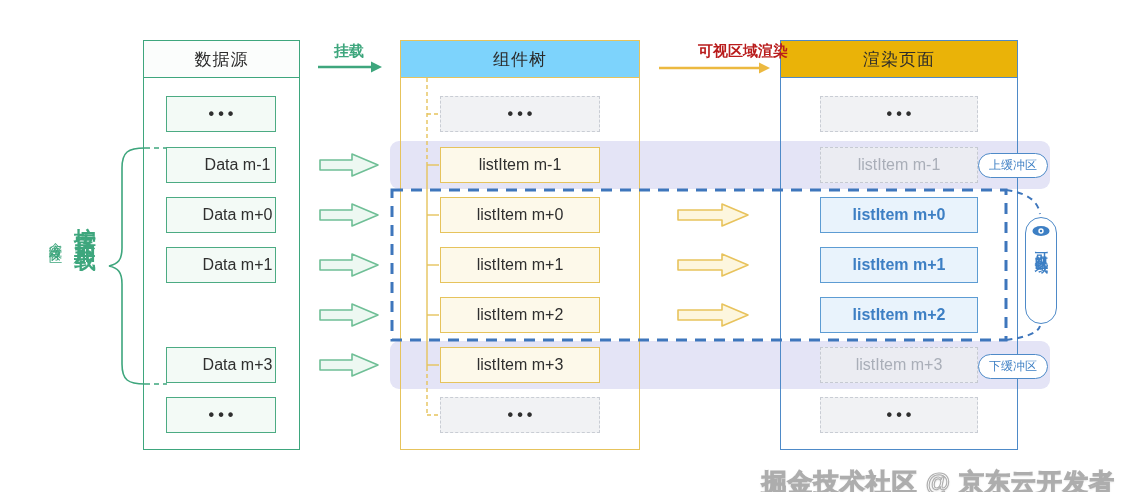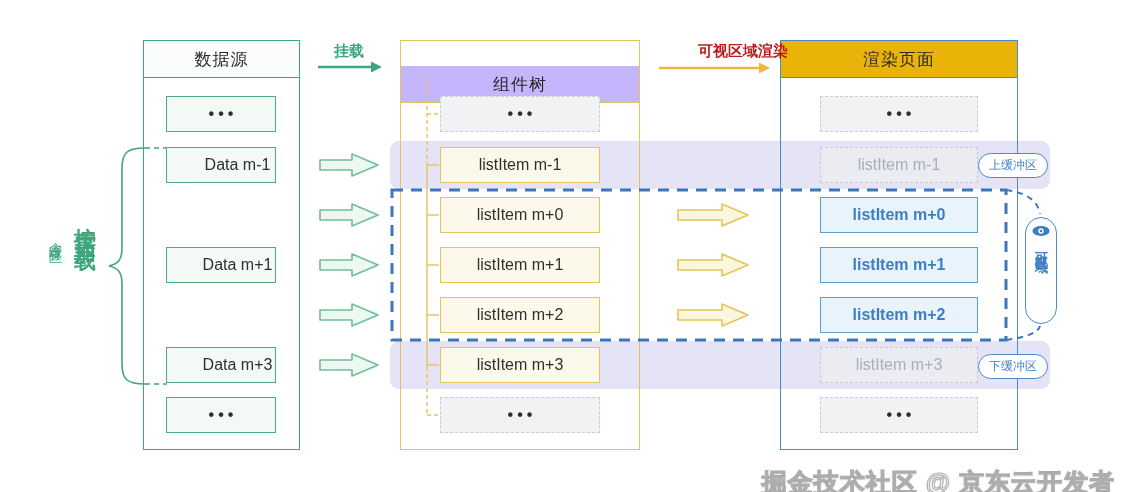--- a/index.html
+++ b/index.html
@@ -9,21 +9,21 @@
   }
   
   .band{position:absolute;left:390px;width:660px;height:48px;background:#E4E4F6;border-radius:9px;z-index:1;}
   
   .col{position:absolute;top:40px;height:410px;box-sizing:border-box;z-index:2;background:transparent;}
   .col-header{position:absolute;left:0;top:0;width:100%;height:37px;box-sizing:border-box;
     display:flex;align-items:center;justify-content:center;font-size:17px;font-weight:500;color:#2b2b2b;letter-spacing:1px;}
   .col-green{left:143px;width:157px;border:1.5px solid #3EA67D;}
   .col-green .col-header{border-bottom:1.5px solid #3EA67D;background:#FBFDFC;}
   .col-yellow{left:400px;width:240px;border:1.5px solid #E6C35C;}
-  .col-yellow .col-header{border-bottom:1.5px solid #E6C35C;background:#c4b5fd;margin-top:25px;}
+  .col-yellow .col-header{border-bottom:1.5px solid #E6C35C;background:#7dd3fc;}
   .col-blue{left:780px;width:238px;border:1.5px solid #4E8AC8;}
   .col-blue .col-header{border-bottom:1.5px solid #4E8AC8;background:#eab308;}
   
   svg.layer{position:absolute;left:0;top:0;z-index:3;}
   
   .item{position:absolute;height:36px;box-sizing:border-box;display:flex;align-items:center;justify-content:center;
     font-size:16px;z-index:4;background:#fff;}
   .c1{left:166px;width:110px;padding-left:33px;}
   .c2{left:440px;width:160px;}
   .c3{left:820px;width:158px;}
@@ -127,20 +127,21 @@
   </svg>
 
   <div class="flow-label flow-green">挂载</div>
   <div class="flow-label flow-yellow">可视区域渲染</div>
 
   <div class="vtext vmain">按需加载</div>
   <div class="vtext vsub">含缓存区</div>
 
   <div class="item c1 green dots" style="top:96px">•••</div>
   <div class="item c1 green" style="top:147px">Data m-1</div>
+  <div class="item c1 green" style="top:197px">Data m+0</div>
   <div class="item c1 green" style="top:247px">Data m+1</div>
   <div class="item c1 green" style="top:347px">Data m+3</div>
   <div class="item c1 green dots" style="top:397px">•••</div>
 
   <div class="item c2 ghost dots" style="top:96px">•••</div>
   <div class="item c2 yellow" style="top:147px">listItem m-1</div>
   <div class="item c2 yellow" style="top:197px">listItem m+0</div>
   <div class="item c2 yellow" style="top:247px">listItem m+1</div>
   <div class="item c2 yellow" style="top:297px">listItem m+2</div>
   <div class="item c2 yellow" style="top:347px">listItem m+3</div>

